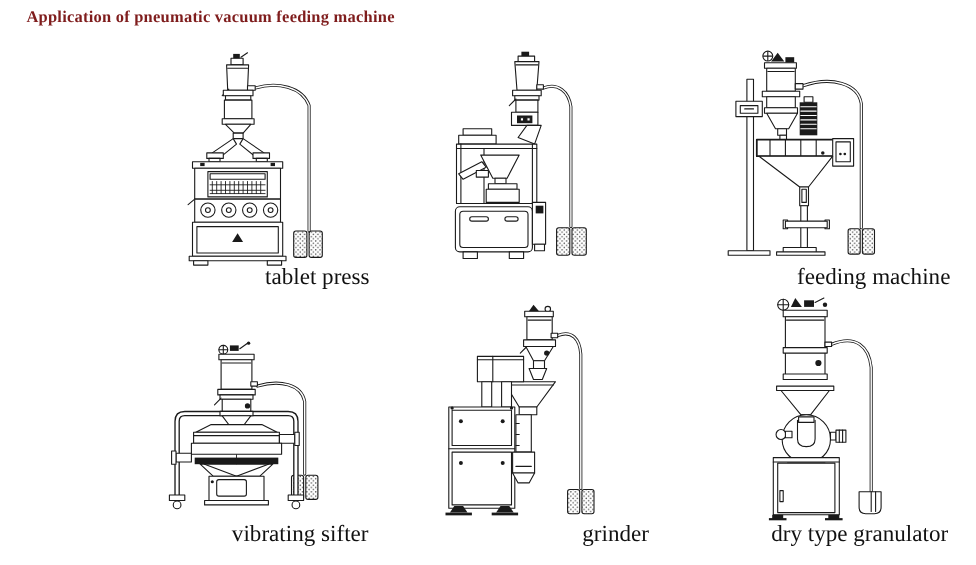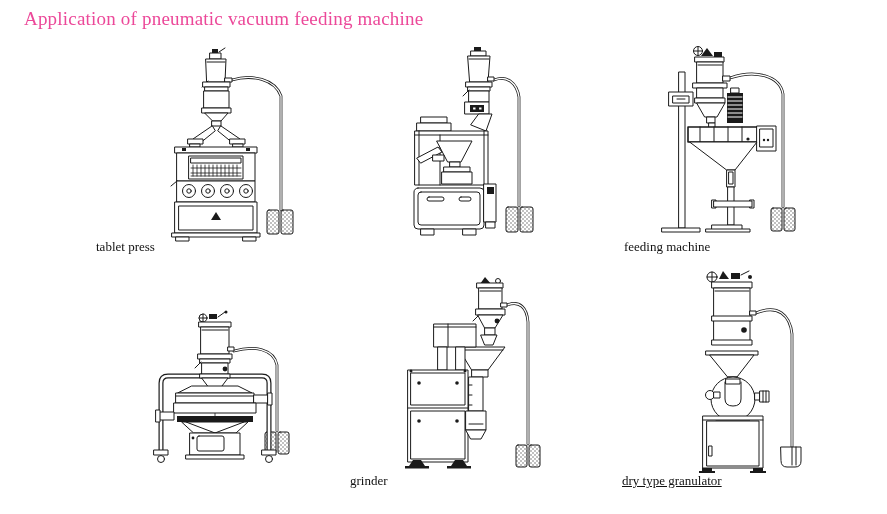--- a/index.html
+++ b/index.html
@@ -1,22 +1,22 @@
 <!DOCTYPE html>
 <html><head>
 <meta charset="utf-8">
 <style>
   html,body{margin:0;padding:0;background:#fff;}
   .page{position:relative;width:887px;height:514px;background:#fff;overflow:hidden;
         font-family:"Liberation Serif", serif;}
-  .title{position:absolute;left:24px;top:8px;font-size:19px;font-weight:normal;
-         color:#ec4899;letter-spacing:.2px;}
-  .caption{position:absolute;width:240px;text-align:left;font-size:13px;color:#111;}
+  .title{position:absolute;left:24px;top:8px;font-size:15px;font-weight:bold;
+         color:#7f1d1d;letter-spacing:.2px;}
+  .caption{position:absolute;width:240px;text-align:right;font-size:21px;color:#111;}
   .cap1{left:96px;top:239px;} .cap2{left:340px;top:239px;} .cap3{left:624px;top:239px;}
-  .cap4{left:95px;top:473px;} .cap5{left:350px;top:473px;} .cap6{left:622px;top:473px;text-decoration:underline;}
+  .cap4{left:95px;top:473px;} .cap5{left:350px;top:473px;} .cap6{left:622px;top:473px;}
   svg.art{position:absolute;left:0;top:0;}
   .m{stroke:#1a1a1a;stroke-width:1;fill:none;stroke-linecap:round;stroke-linejoin:round;}
   .w{fill:#fff;}
   .k{fill:#1a1a1a;stroke:none;}
   .sp{fill:url(#speck);}
 </style>
 </head>
 <body>
 
 <div class="page">
@@ -393,15 +393,16 @@
       <rect class="w" x="709" y="446" width="3" height="10"></rect>
       <rect class="k" x="702" y="468" width="10" height="4"></rect>
       <rect class="k" x="753" y="468" width="10" height="4"></rect>
       <rect class="k" x="699" y="471" width="16" height="2"></rect>
       <rect class="k" x="750" y="471" width="16" height="2"></rect>
     </g>
   </svg>
 
   <div class="caption cap1">tablet press</div>
   <div class="caption cap3">feeding machine</div>
+  <div class="caption cap4">vibrating sifter</div>
   <div class="caption cap5">grinder</div>
   <div class="caption cap6">dry type granulator</div>
 </div>
 
 </body></html>

